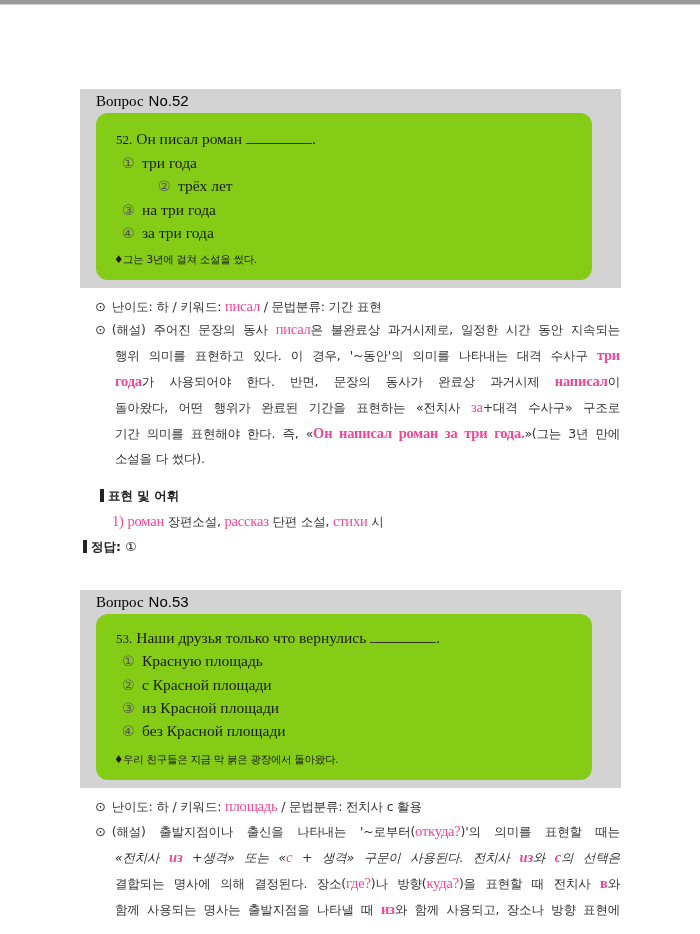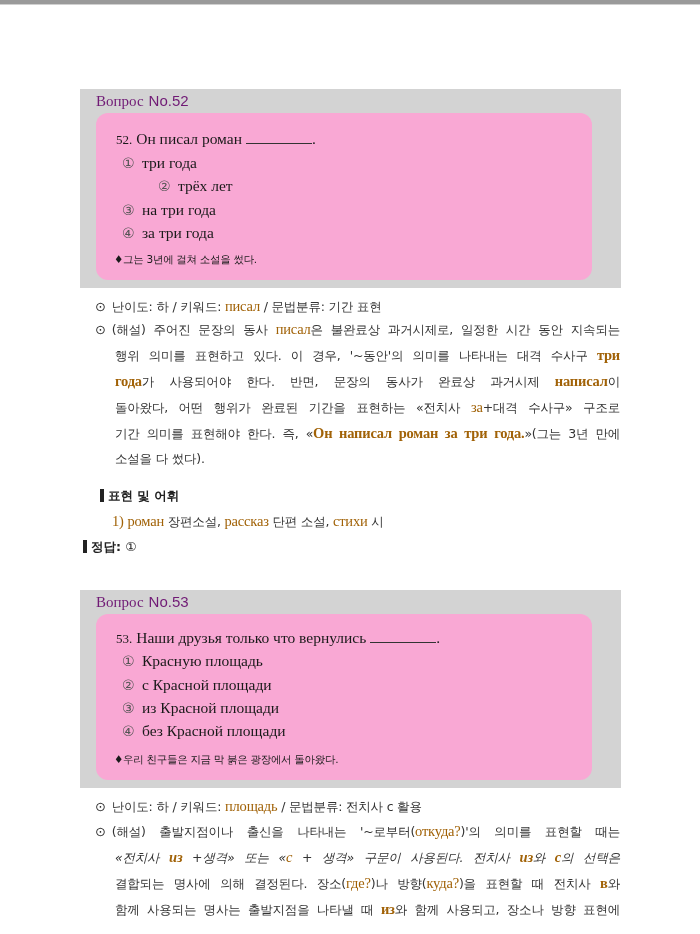--- a/index.html
+++ b/index.html
@@ -2,34 +2,34 @@
 <html><head>
 <meta charset="utf-8">
 <style>
   html, body { margin: 0; padding: 0; }
   body {
     width: 700px; height: 934px; background: #ffffff; position: relative; overflow: hidden;
     font-family: "DejaVu Serif", "Liberation Serif", serif; color: #1a1a1a;
   }
   .top-bar { position: absolute; left: 0; top: 0; width: 700px; height: 4px; background: #9a9a9a; border-bottom: 1px solid #d0d0d0; }
   .qbox { position: absolute; left: 80px; width: 541px; background: #d3d3d3; }
-  .qbox .qtitle { position: absolute; left: 16px; top: 3px; font-family: "Liberation Serif", serif; font-size: 15px; color: #701a75; }
+  .qbox .qtitle { position: absolute; left: 16px; top: 3px; font-family: "Liberation Serif", serif; font-size: 15px; color: #000000; }
   .qbox .qtitle .no { font-family: "Liberation Sans", sans-serif; font-size: 15px; margin-left: 5px; }
-  .qbox .panel { position: absolute; left: 16px; width: 496px; background: #f9a8d4; border-radius: 12px; }
+  .qbox .panel { position: absolute; left: 16px; width: 496px; background: #84cc16; border-radius: 12px; }
   .q-text { position: absolute; left: 20px; font-family: "Liberation Serif", serif; font-size: 15.5px; white-space: nowrap; }
   .q-text .num { font-size: 13px; margin-right: 4px; }
   .q-text .blank { display: inline-block; width: 66px; border-bottom: 1px solid #333; margin-left: 4px; height: 12px; vertical-align: baseline; }
   .opt { position: absolute; left: 26px; font-family: "Liberation Serif", serif; font-size: 15.5px; white-space: nowrap; }
   .opt .circ { display: inline-block; width: 20px; font-family: "DejaVu Sans", sans-serif; font-size: 14px; color: #555; }
   .trans { position: absolute; left: 18px; font-family: "DejaVu Sans", sans-serif; font-size: 10.5px; white-space: nowrap; letter-spacing: -0.3px; }
   .line { position: absolute; left: 95px; white-space: nowrap; font-family: "DejaVu Sans", sans-serif; font-size: 12.5px; color: #333; letter-spacing: -0.2px; }
   .line.body { left: 115px; width: 505px; text-align: justify; text-align-last: justify; }
   .line.last { text-align-last: left; }
   .bullet { font-family: "DejaVu Sans", sans-serif; font-size: 13px; margin-right: 6px; color: #333; }
-  .ru { font-family: "Liberation Serif", serif; font-size: 14.5px; color: #a16207; }
+  .ru { font-family: "Liberation Serif", serif; font-size: 14.5px; color: #ec4899; }
   .ru.b { font-weight: bold; }
   .heading { position: absolute; white-space: nowrap; font-family: "DejaVu Sans", sans-serif; font-weight: bold; font-size: 12.5px; color: #222; }
   .heading .bar { display: inline-block; width: 4px; height: 13px; background: #222; margin-right: 4px; vertical-align: -2px; }
 </style>
 </head>
 <body>
 
 <div class="top-bar"></div>
 
 <div class="qbox" style="top:89px;height:199px;">

